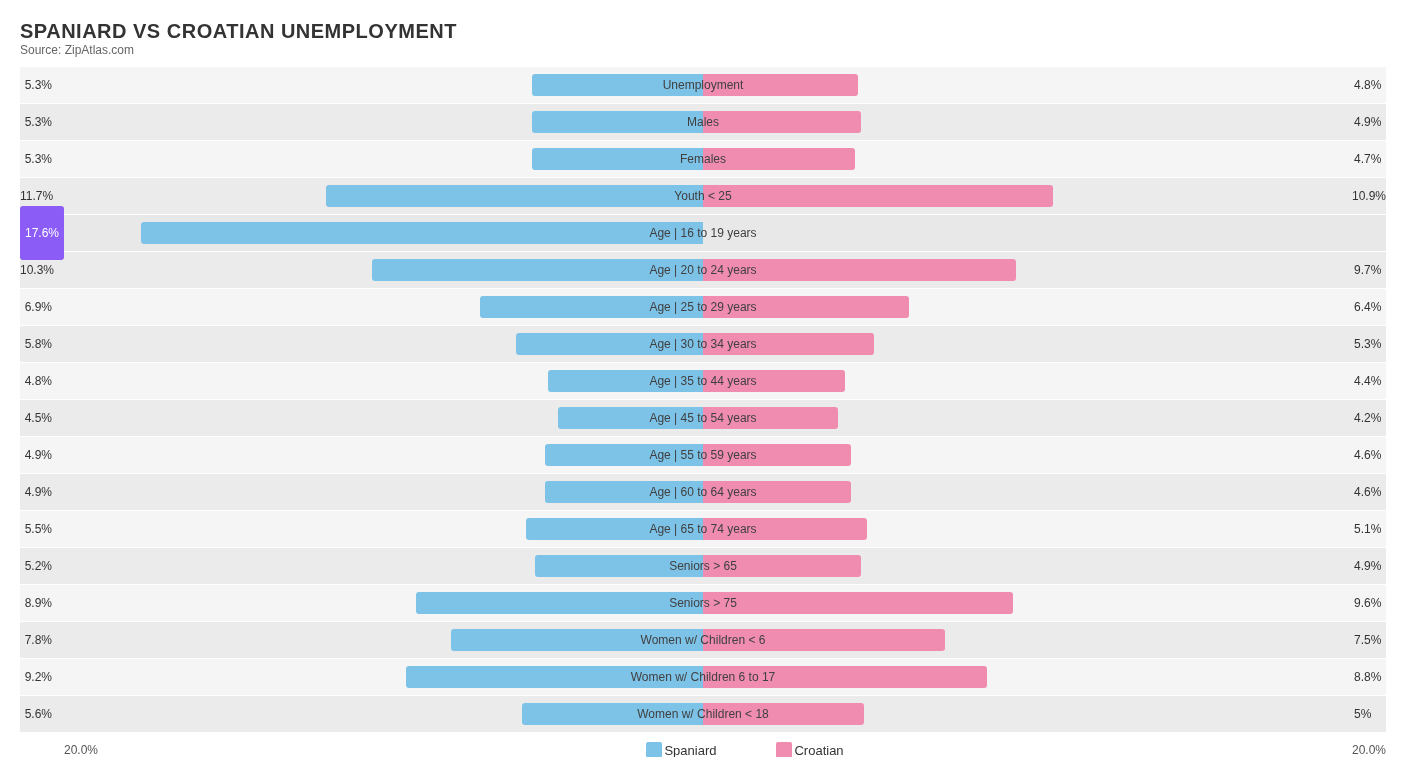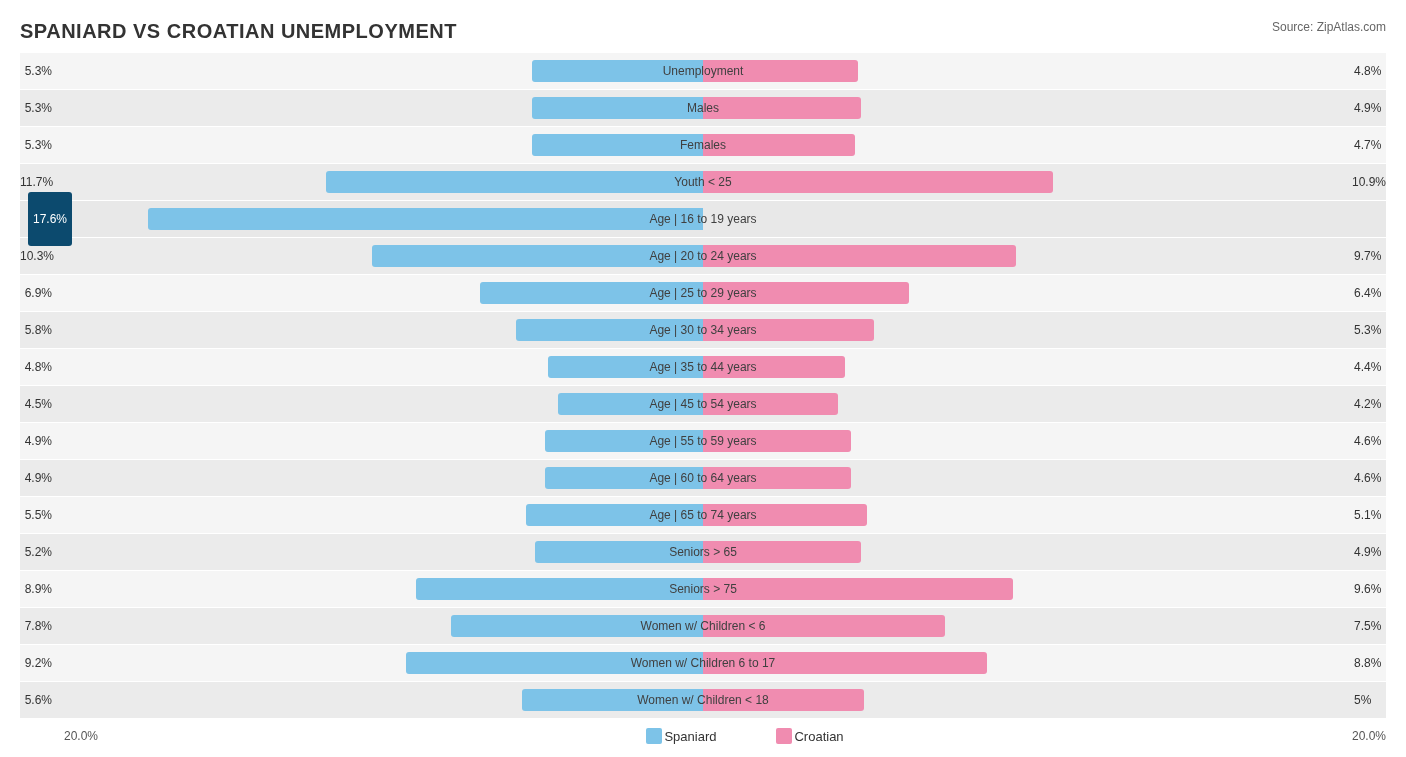--- a/index.html
+++ b/index.html
@@ -13,20 +13,21 @@
     .chart-container {
       width: 1366px;
       margin: 0 auto;
       background: #fff;
     }
     .chart-header {
       display: flex;
       justify-content: space-between;
       align-items: flex-start;
       margin-bottom: 10px;
+      flex-direction: column;
     }
     .chart-title {
       font-size: 20px;
       font-weight: bold;
       color: #333;
       text-transform: uppercase;
       letter-spacing: 0.5px;
     }
     .chart-source {
       font-size: 12px;
@@ -74,25 +75,24 @@
       font-size: 12px;
       color: #333;
       font-weight: 500;
       min-width: 38px;
       text-align: right;
       padding-right: 6px;
       flex-shrink: 0;
       z-index: 2;
     }
     .left-value.highlight-val {
-      background: #0c4a6e;
+      background: #8b5cf6;
       color: #fff;
       border-radius: 3px;
       padding: 20px 5px;
-      margin-left: 8px;
     }
     .left-bar-container {
       flex: 1;
       height: 22px;
       display: flex;
       align-items: center;
       justify-content: flex-end;
     }
     .left-bar {
       height: 22px;

